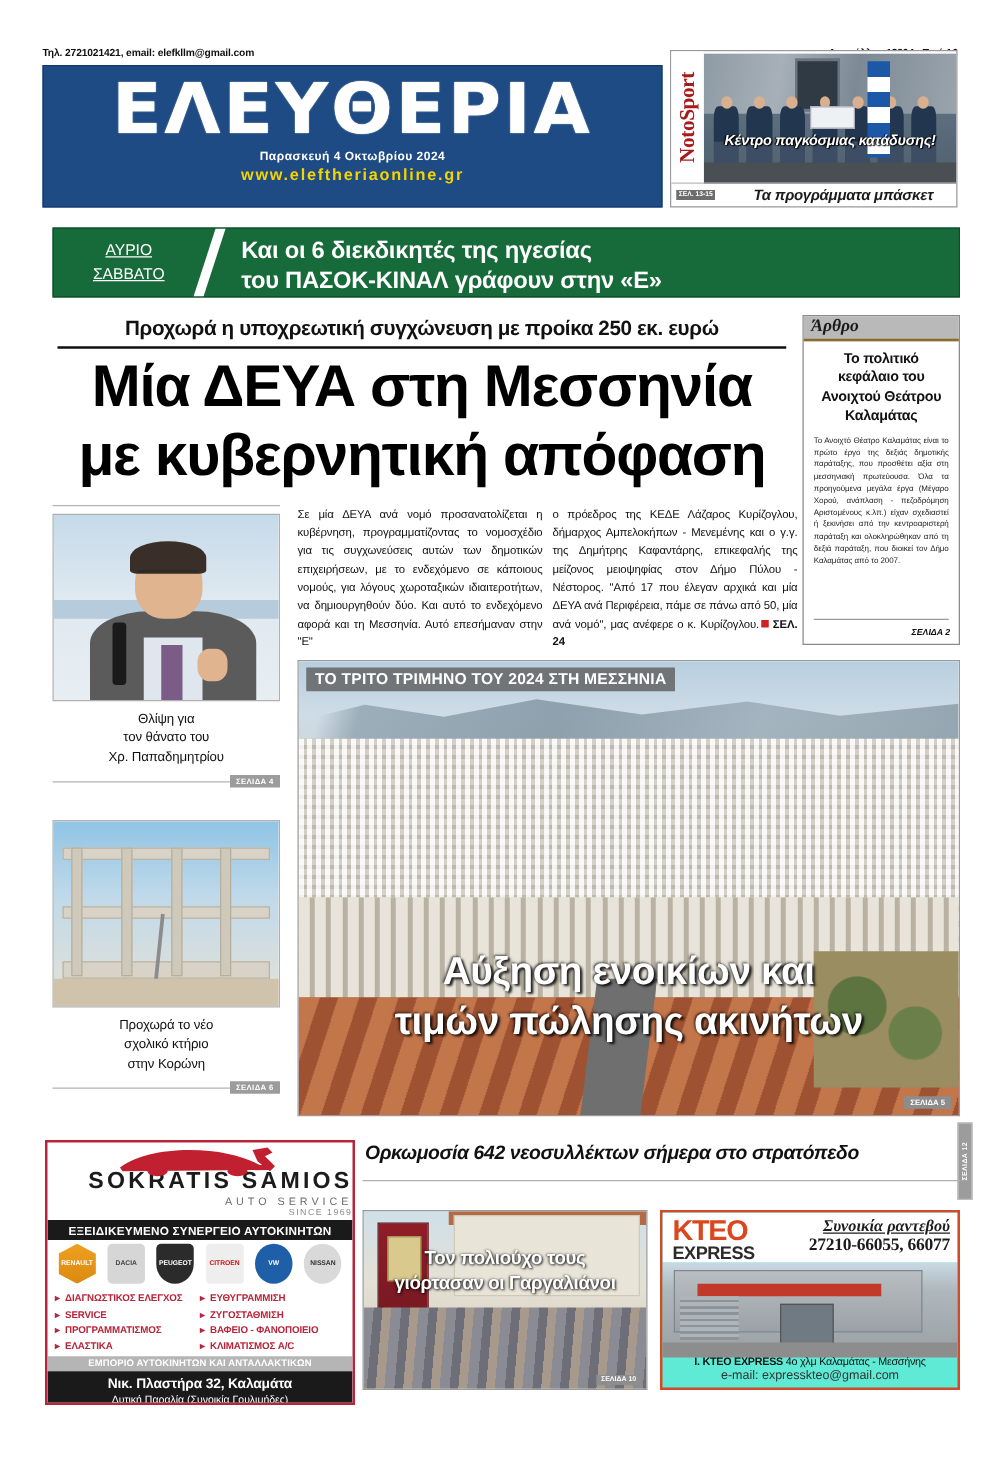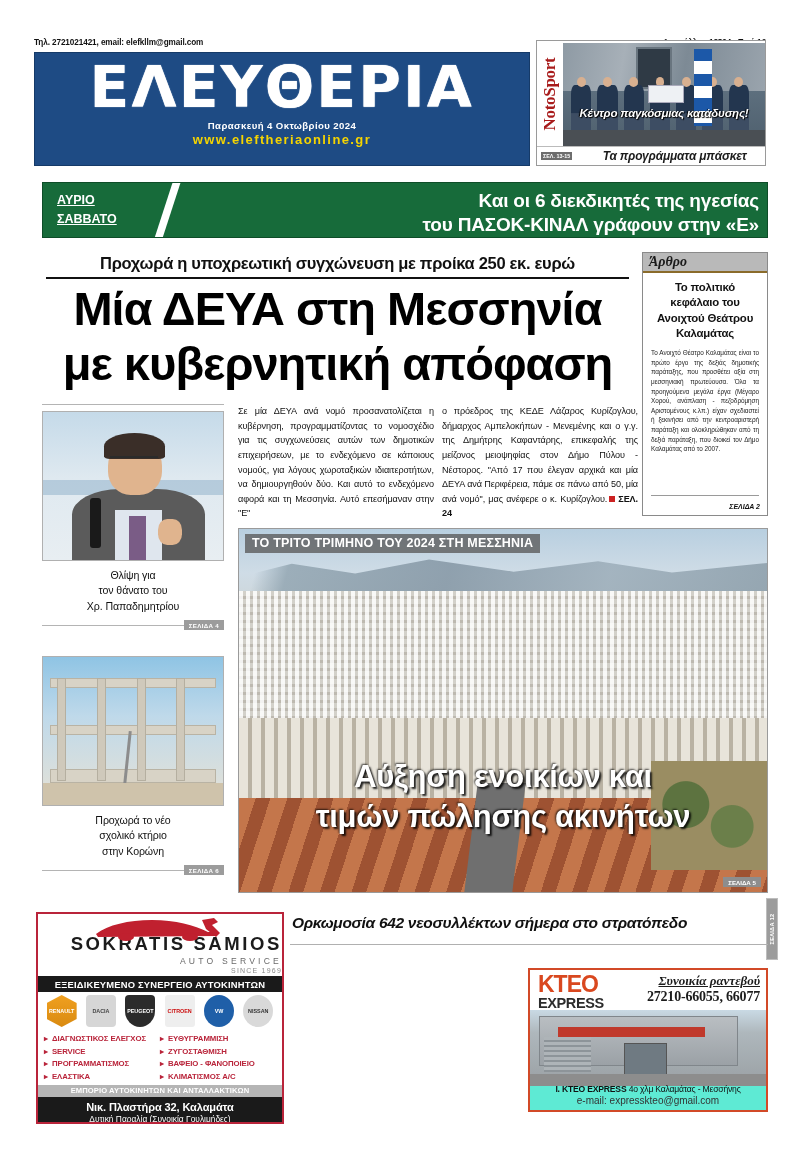--- a/index.html
+++ b/index.html
@@ -158,34 +158,34 @@
   .greenbar {
     position: absolute;
     left: 42px; top: 182px;
     width: 726px; height: 56px;
     background: #176b3a;
     border: 1px solid #0e4d28;
     overflow:hidden;
   }
   .gb-left {
     position:absolute; left: 14px; top: 8px;
-    width: 92px; text-align:left;
-    color:#fff; font-size: 12.5px; font-weight:bold;
+    width: 92px; text-align:center;
+    color:#fff; font-size: 12.5px; font-weight:normal;
     line-height: 1.55;
   }
   .gb-left span { display:block; text-decoration: underline; }
   .gb-slash {
     position:absolute; left: 120px; top: -6px;
     width: 8px; height: 70px;
     background:#fff;
     transform: skewX(-18deg);
   }
   .gb-text {
     position:absolute; left: 150px; top: 6px;
-    width: 566px; text-align:right;
+    width: 566px; text-align:left;
     color:#ffffff; font-size: 19px; font-weight:bold;
     line-height: 1.25; letter-spacing:-0.2px;
   }
 
   
   .kicker {
     position:absolute; left: 46px; top: 254px;
     width: 583px;
     font-size: 16.5px; font-weight:bold; color:#111;
     text-align:center; letter-spacing:-0.3px;
@@ -821,20 +821,31 @@
     <div class="ss-dark">
       <div class="ss-addr">Νικ. Πλαστήρα 32, Καλαμάτα</div>
       <div class="ss-addr2">Δυτική Παραλία (Συνοικία Γουλιμήδες)</div>
 
     </div>
   </div>
 
   <div class="ork-head">Ορκωμοσία 642 νεοσυλλέκτων σήμερα στο στρατόπεδο</div>
   <div class="ork-rule"></div>
 
+  <div class="garg-photo">
+    <div class="gp-roof"></div>
+    <div class="gp-bldg"></div>
+    <div class="gp-banner"></div>
+    <div class="gp-crowd"></div>
+    <div class="gp-text">
+      <div>Τον πολιούχο τους</div>
+      <div>γιόρτασαν οι Γαργαλιάνοι</div>
+    </div>
+    <div class="gp-tag">ΣΕΛΙΔΑ 10</div>
+  </div>
 
   <div class="kteo-ad">
     <div class="kteo-top">
       <div class="kteo-logo">
         <div class="kteo-k">KTEO</div>
         <div class="kteo-exp">EXPRESS</div>
       </div>
       <div class="kteo-right">
         <div class="kteo-rdv">Συνοικία ραντεβού</div>
         <div class="kteo-phone">27210-66055, 66077</div>

